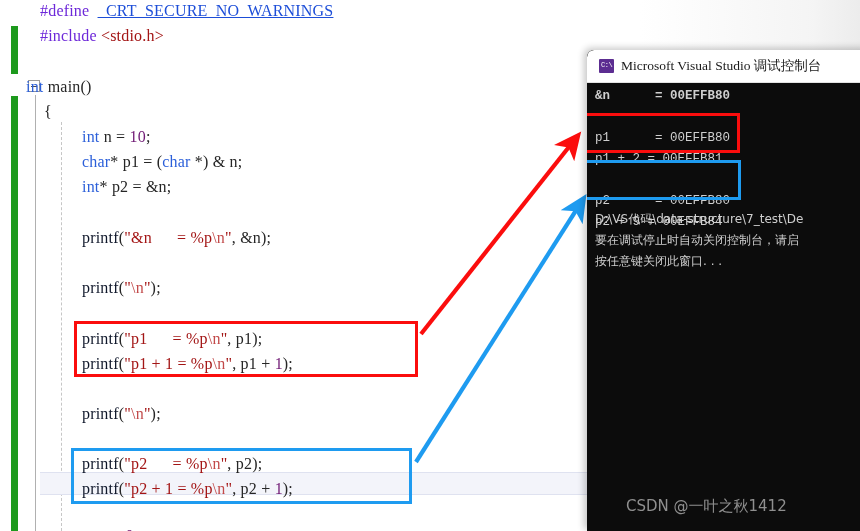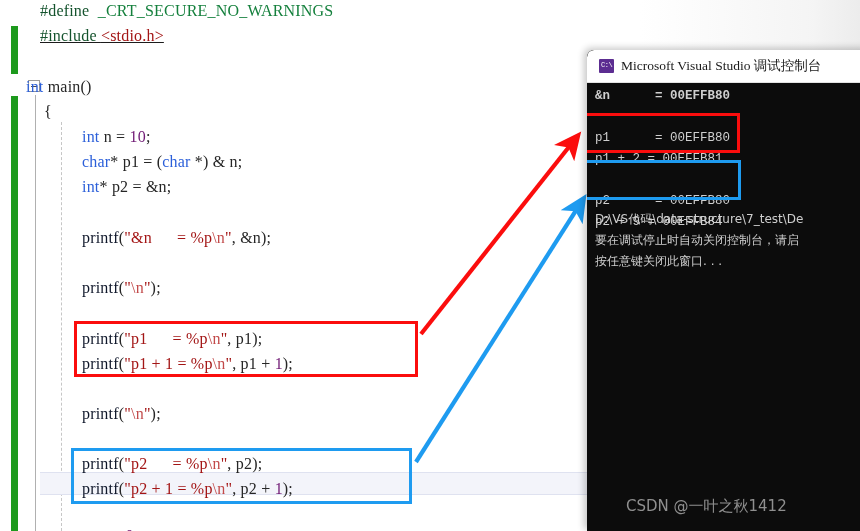--- a/index.html
+++ b/index.html
@@ -42,22 +42,22 @@
   
   .code-line{
     position:absolute;
     white-space:pre;
     font-family:"Liberation Serif","DejaVu Serif",serif;
     font-size:16px;
     line-height:16px;
     color:#1c1c1c;
     letter-spacing:.2px;
   }
-  .k-pre{color:#14532d;}          
-  .k-macro{color:#15803d;}        
+  .k-pre{color:#6d28d9;}          
+  .k-macro{color:#1d4ed8;text-decoration:underline;}        
   .k-str{color:#a31515;}          
   .k-type{color:#2b5fd9;}         
   .k-plain{color:#262626;}
   .k-fn{color:#0f172a;}           
   .k-esc{color:#c24a4a;}          
   .k-num{color:#701a75;}
 
   
   .hl-band{position:absolute;background:#f3f4fa;}
   .hl-band-line{position:absolute;height:1px;background:#dfe2f0;}
@@ -126,21 +126,21 @@
   <div class="indent-guide" style="left:61px;top:122px;height:409px;"></div>
 
   <div class="collapse-box" style="left:28px;top:80px;"></div>
 
   <div class="hl-band" style="left:40px;top:473px;width:560px;height:21px;"></div>
   <div class="hl-band-line" style="left:40px;top:472px;width:560px;"></div>
   <div class="hl-band-line" style="left:40px;top:494px;width:560px;"></div>
 
   <div id="code-layer">
       <div class="code-line" style="left: 40px; top: 3px;"><span class="k-pre">#define  </span><span class="k-macro">_CRT_SECURE_NO_WARNINGS</span></div>
-      <div class="code-line" style="left: 40px; top: 28px; text-decoration: underline;"><span class="k-pre">#include </span><span class="k-str">&lt;stdio.h&gt;</span></div>
+      <div class="code-line" style="left: 40px; top: 28px;"><span class="k-pre">#include </span><span class="k-str">&lt;stdio.h&gt;</span></div>
       <div class="code-line" style="left: 40px; top: 53px;"><span class="k-plain"></span></div>
       <div class="code-line" style="left: 26px; top: 79px;"><span class="k-type">int</span><span class="k-plain"> main()</span></div>
       <div class="code-line" style="left: 44px; top: 104px;"><span class="k-plain">{</span></div>
       <div class="code-line" style="left: 82px; top: 129px;"><span class="k-type">int</span><span class="k-plain"> n = </span><span class="k-num">10</span><span class="k-plain">;</span></div>
       <div class="code-line" style="left: 82px; top: 154px;"><span class="k-type">char</span><span class="k-plain">* p1 = (</span><span class="k-type">char</span><span class="k-plain"> *) &amp; n;</span></div>
       <div class="code-line" style="left: 82px; top: 179px;"><span class="k-type">int</span><span class="k-plain">* p2 = &amp;n;</span></div>
       <div class="code-line" style="left: 82px; top: 204px;"><span class="k-plain"></span></div>
       <div class="code-line" style="left: 82px; top: 230px;"><span class="k-fn">printf</span><span class="k-plain">(</span><span class="k-str">"&amp;n      = %p</span><span class="k-esc">\n</span><span class="k-str">"</span><span class="k-plain">, &amp;n);</span></div>
       <div class="code-line" style="left: 82px; top: 255px;"><span class="k-plain"></span></div>
       <div class="code-line" style="left: 82px; top: 280px;"><span class="k-fn">printf</span><span class="k-plain">(</span><span class="k-str">"</span><span class="k-esc">\n</span><span class="k-str">"</span><span class="k-plain">);</span></div>

